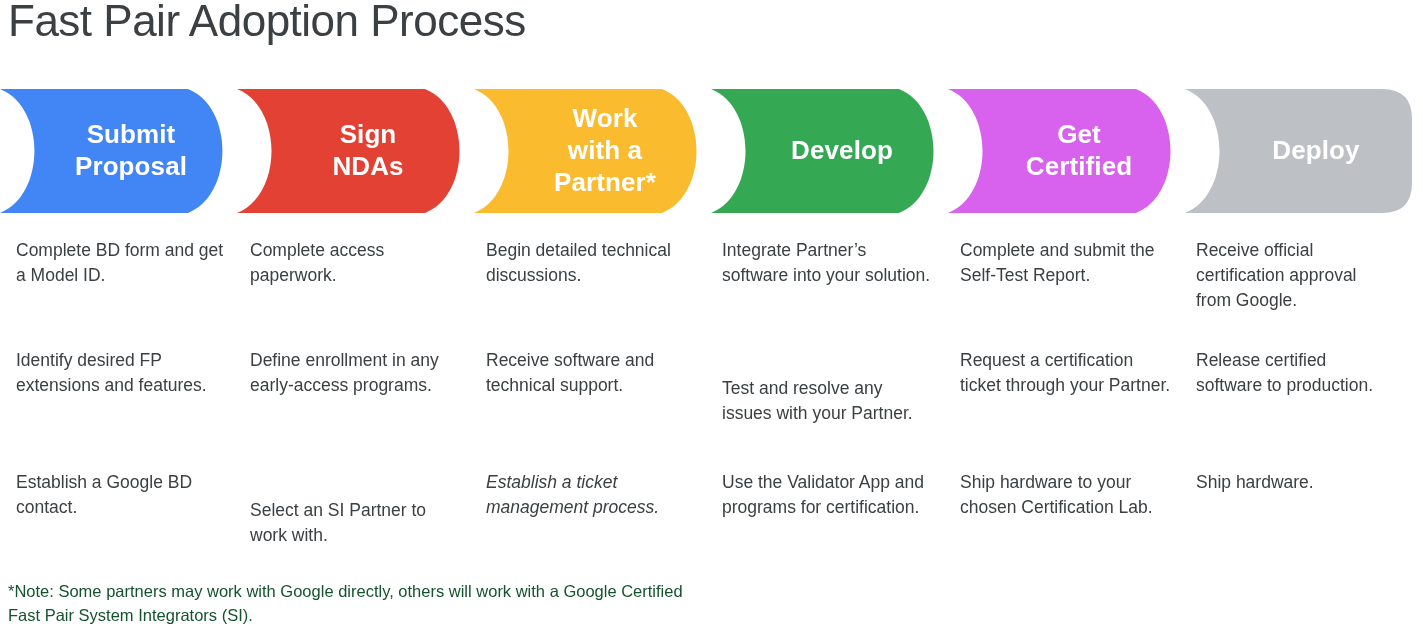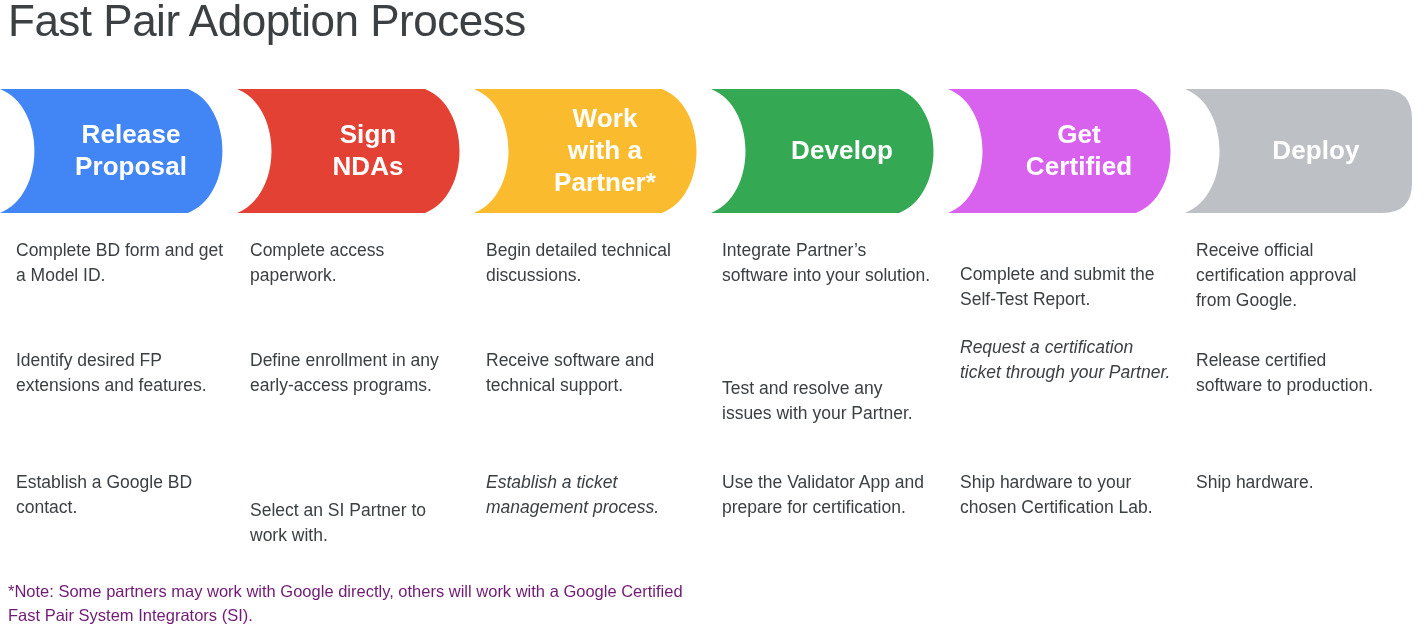--- a/index.html
+++ b/index.html
@@ -78,21 +78,21 @@
   }
 
   
   .footnote {
     position: absolute;
     left: 8px;
     top: 580px;
     width: 700px;
     font-size: 16.5px;
     line-height: 1.45;
-    color: #701a75;
+    color: #14532d;
   }
 </style>
 </head>
 <body>
 
 <div class="page-title">Fast Pair Adoption Process</div>
 
 <div class="banner-strip">
   <svg class="banner-svg" viewBox="0 0 1423 124" preserveAspectRatio="none">
     <g id="banner-shapes">
@@ -100,21 +100,21 @@
         <path d="M 237 0 L 425 0 C 471 18, 471 106, 425 124 L 237 124 C 283 106, 283 18, 237 0 Z" fill="#E34133"></path>
         <path d="M 474 0 L 662 0 C 708 18, 708 106, 662 124 L 474 124 C 520 106, 520 18, 474 0 Z" fill="#FABC2E"></path>
         <path d="M 711 0 L 899 0 C 945 18, 945 106, 899 124 L 711 124 C 757 106, 757 18, 711 0 Z" fill="#35A854"></path>
         <path d="M 948 0 L 1136 0 C 1182 18, 1182 106, 1136 124 L 948 124 C 994 106, 994 18, 948 0 Z" fill="#D862EE"></path>
         <path d="M 1185 0 L 1382 0 Q 1412 0, 1412 30 L 1412 94 Q 1412 124, 1382 124 L 1185 124 C 1231 106, 1231 18, 1185 0 Z" fill="#BDC1C6"></path>
       </g>
   </svg>
 </div>
 <div id="banner-labels">
     <div class="banner-label" style="left: 34px; width: 194px;">
-      <span>Release</span>
+      <span>Submit</span>
       <span>Proposal</span>
     </div>
     <div class="banner-label" style="left: 271px; width: 194px;">
       <span>Sign</span>
       <span>NDAs</span>
     </div>
     <div class="banner-label" style="left: 508px; width: 194px;">
       <span>Work</span>
       <span>with a</span>
       <span>Partner*</span>
@@ -143,25 +143,25 @@
       <div class="detail-row" style="top: 232px; width: 215px; margin-top: 28px;">Select an SI Partner to work with.</div>
     </div>
     <div class="col" style="left: 486px; width: 218px;">
       <div class="detail-row" style="top: 0px; width: 218px;">Begin detailed technical discussions.</div>
       <div class="detail-row" style="top: 110px; width: 218px;">Receive software and technical support.</div>
       <div class="detail-row" style="top: 232px; width: 218px; font-style: italic;">Establish a ticket management process.</div>
     </div>
     <div class="col" style="left: 722px; width: 212px;">
       <div class="detail-row" style="top: 0px; width: 212px;">Integrate Partner’s software into your solution.</div>
       <div class="detail-row" style="top: 110px; width: 212px; margin-top: 28px;">Test and resolve any issues with your Partner.</div>
-      <div class="detail-row" style="top: 232px; width: 212px;">Use the Validator App and prepare for certification.</div>
+      <div class="detail-row" style="top: 232px; width: 212px;">Use the Validator App and programs for certification.</div>
     </div>
     <div class="col" style="left: 960px; width: 216px;">
-      <div class="detail-row" style="top: 0px; width: 216px; margin-top: 24px;">Complete and submit the Self-Test Report.</div>
-      <div class="detail-row" style="top: 97px; width: 216px; font-style: italic;">Request a certification ticket through your Partner.</div>
+      <div class="detail-row" style="top: 0px; width: 216px;">Complete and submit the Self-Test Report.</div>
+      <div class="detail-row" style="top: 110px; width: 216px;">Request a certification ticket through your Partner.</div>
       <div class="detail-row" style="top: 232px; width: 216px;">Ship hardware to your chosen Certification Lab.</div>
     </div>
     <div class="col" style="left: 1196px; width: 200px;">
       <div class="detail-row" style="top: 0px; width: 200px;">Receive official certification approval from Google.</div>
       <div class="detail-row" style="top: 110px; width: 200px;">Release certified software to production.</div>
       <div class="detail-row" style="top: 232px; width: 200px;">Ship hardware.</div>
     </div>
   </div>
 
 <div class="footnote">*Note: Some partners may work with Google directly, others will work with a Google Certified Fast Pair System Integrators (SI).</div>

